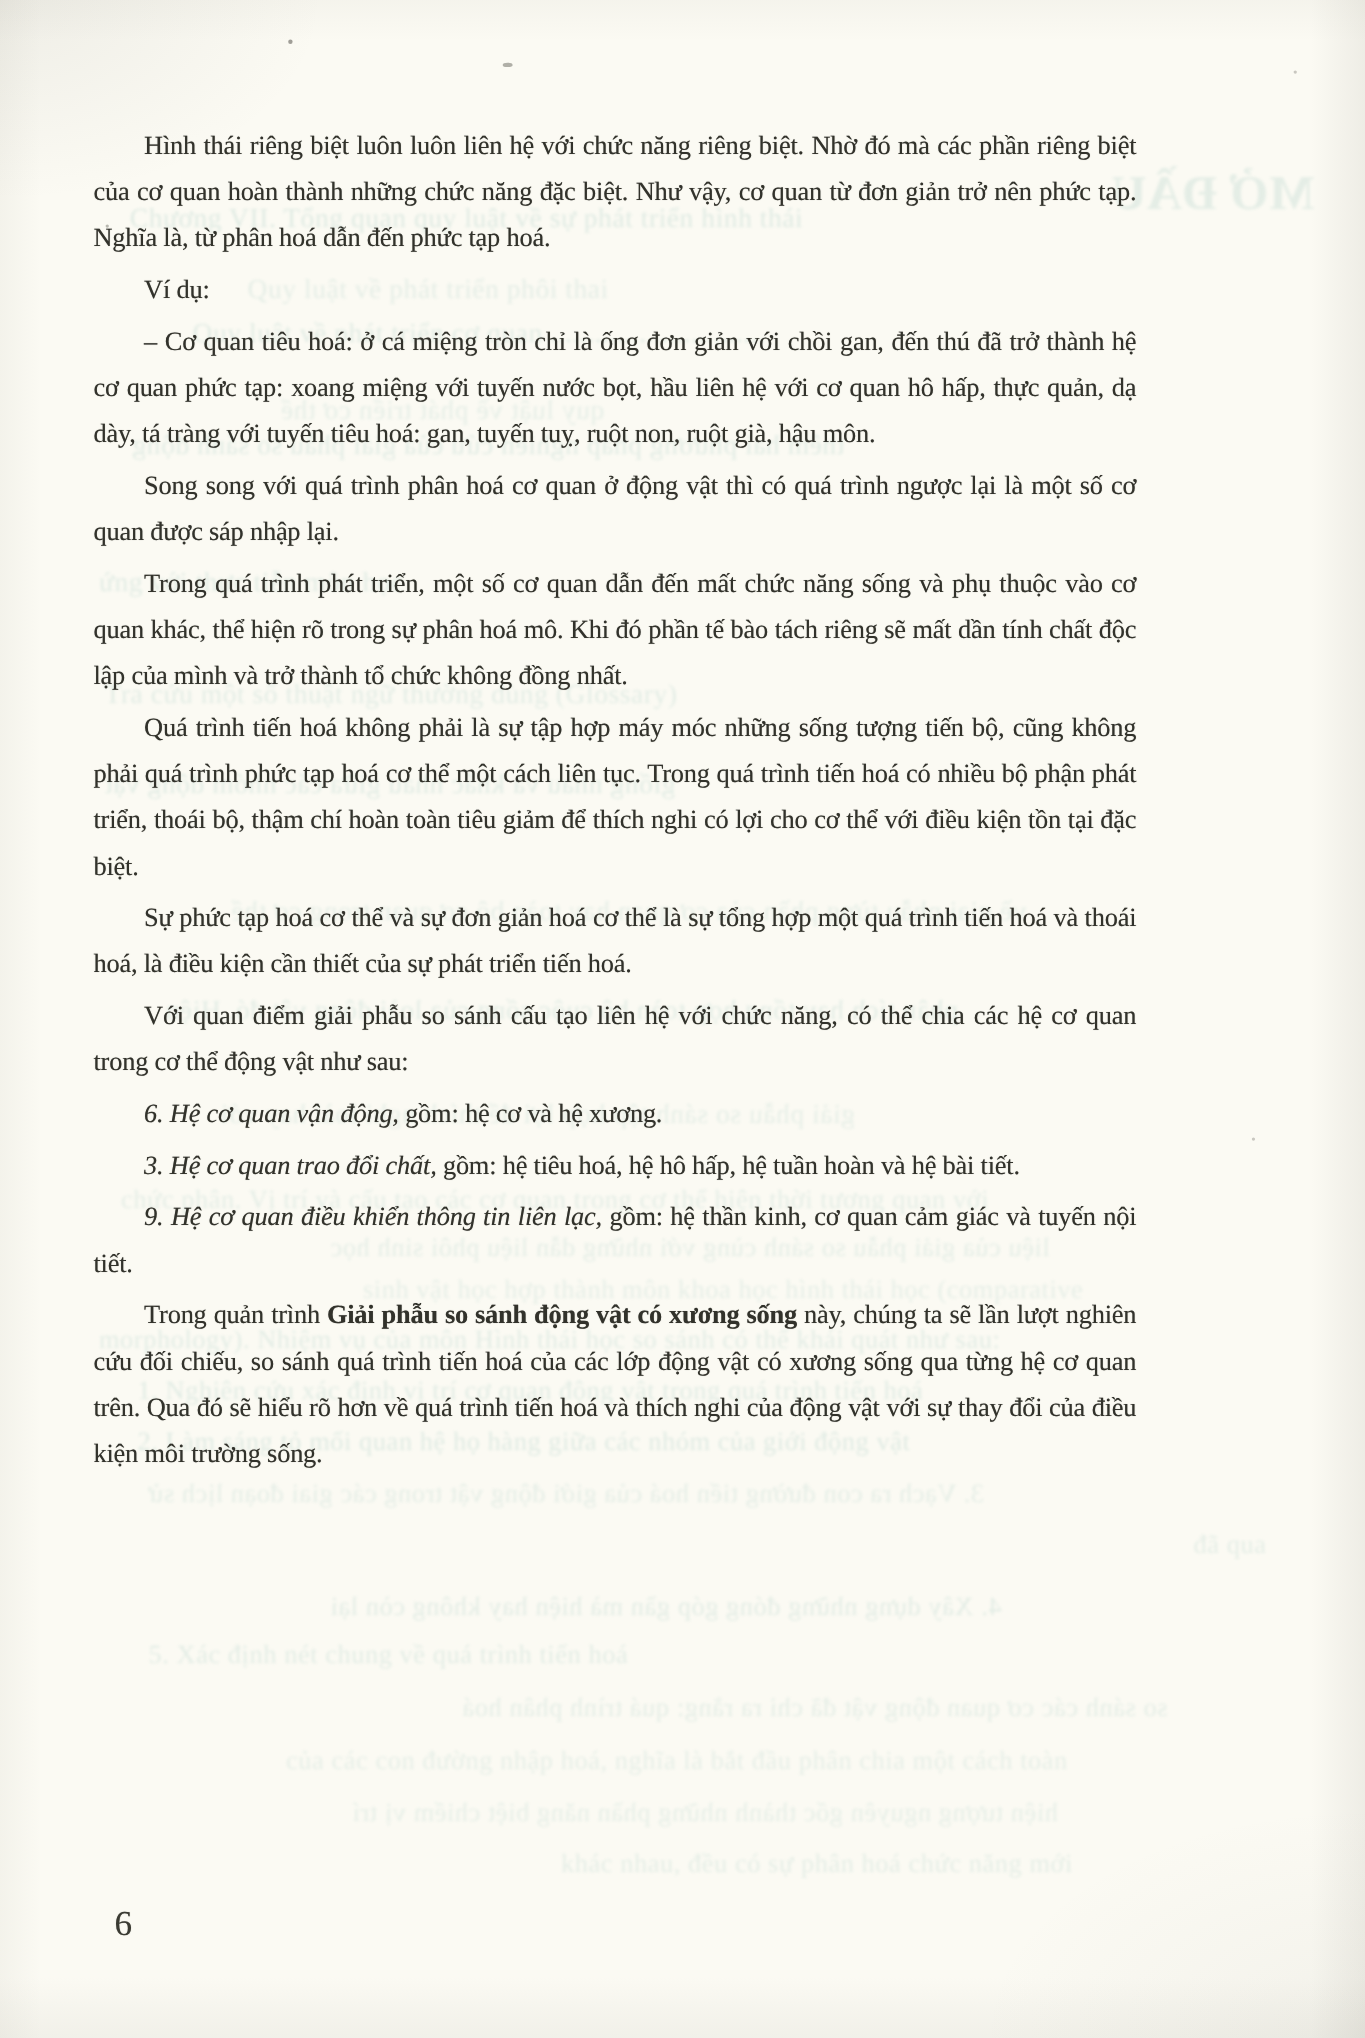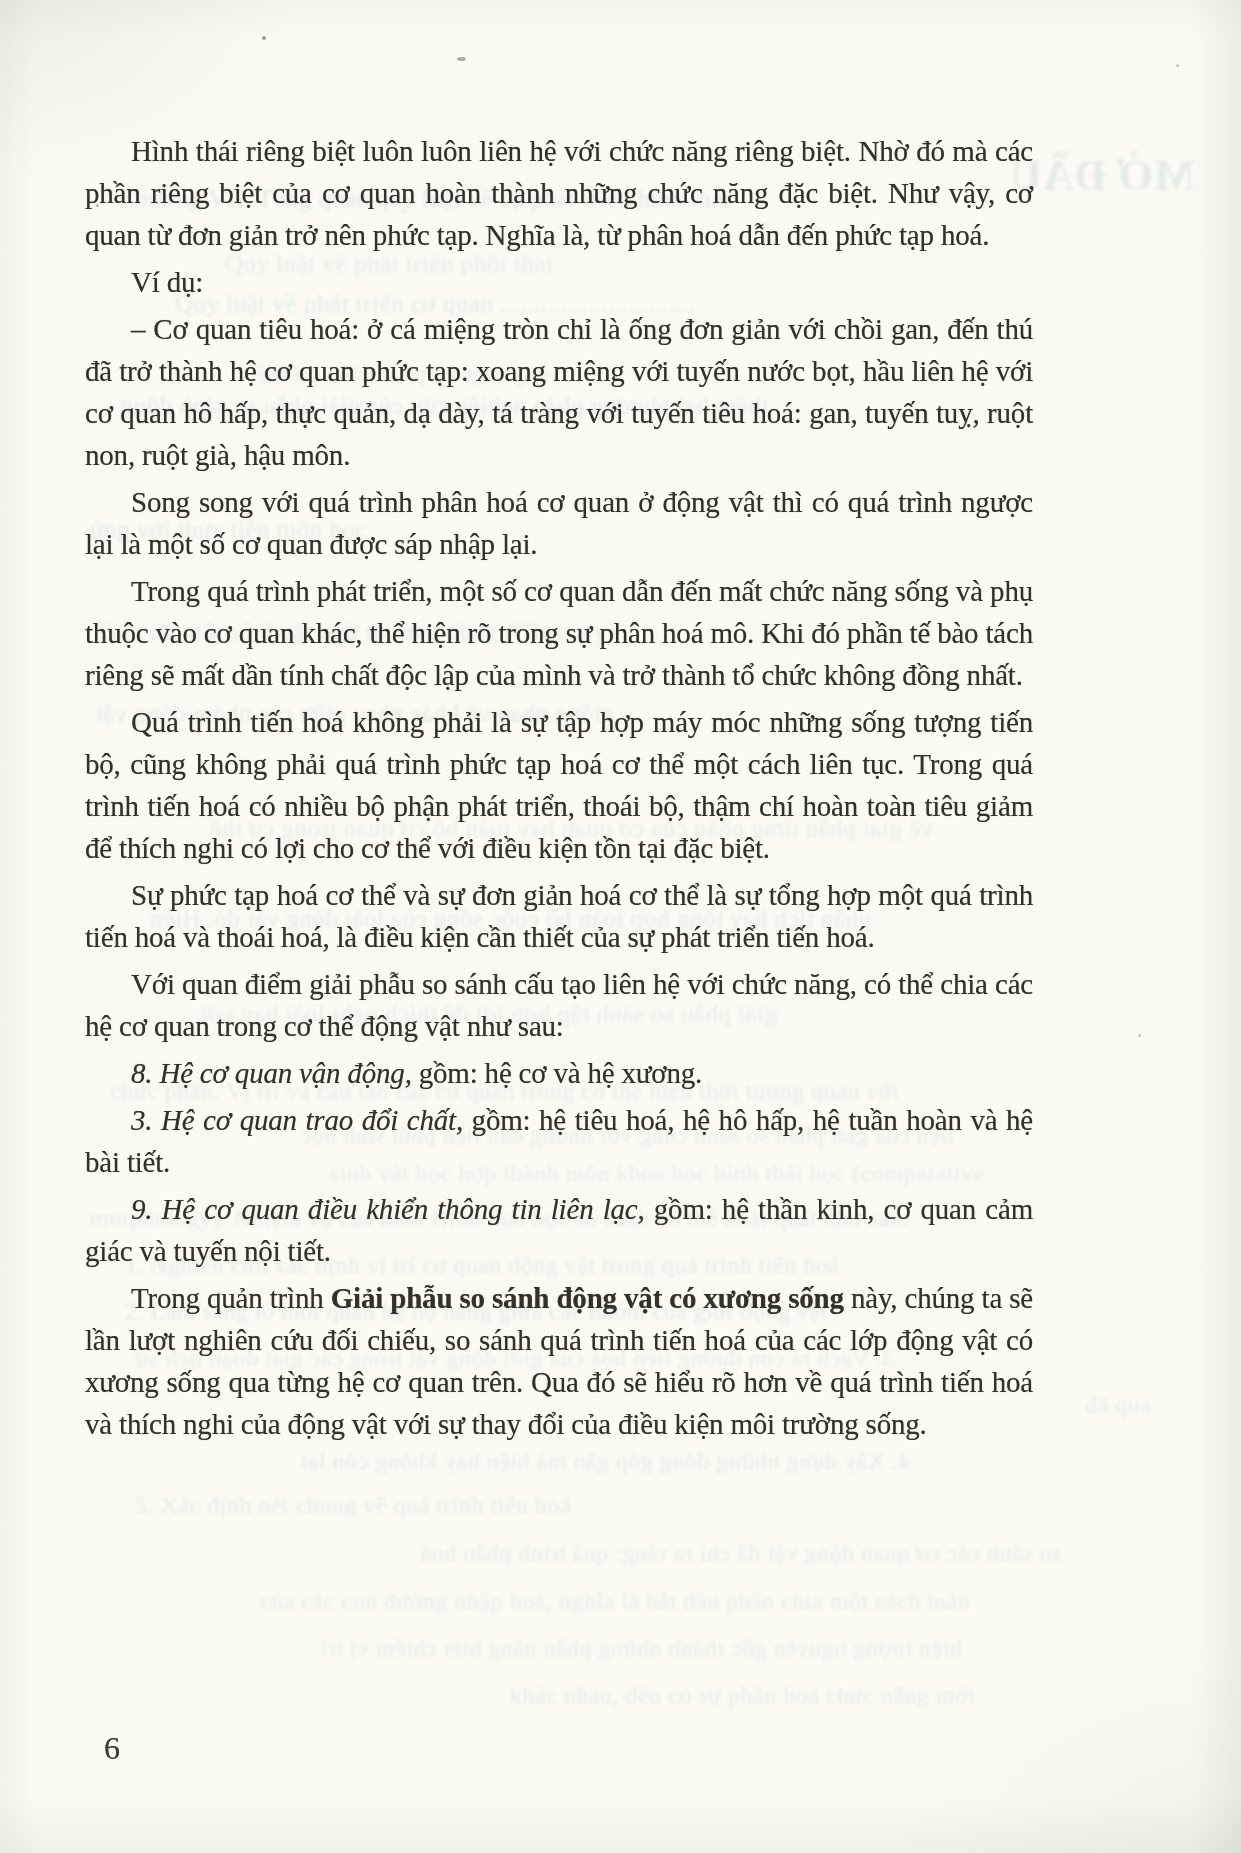--- a/index.html
+++ b/index.html
@@ -26,22 +26,22 @@
     white-space: nowrap;
     filter: blur(1.4px);
     letter-spacing: 0.5px;
   }
   .ghost.mirror { transform: scaleX(-1); }
   .ghost.bold { font-weight: bold; }
 
   
   .text-block {
     position: absolute;
-    left: 85px; top: 130px; width: 948px;
-    font-size: 29px;
+    left: 85px; top: 112px; width: 948px;
+    font-size: 24px;
     line-height: 42px;
     color: #32322b;
     text-align: justify;
     letter-spacing: -0.2px;
     text-shadow: 0 0 0.7px rgba(50,50,43,0.55);
   }
   .para { margin: 0 0 5px 0; text-indent: 46px; }
   .italic { font-style: italic; }
   .bold-italic { font-weight: bold; }
 
@@ -99,19 +99,19 @@
     </div>
   <main class="text-block" id="paragraphs">
       <p class="para"><span>Hình thái riêng biệt luôn luôn liên hệ với chức năng riêng biệt. Nhờ đó mà các phần riêng biệt của cơ quan hoàn thành những chức năng đặc biệt. Như vậy, cơ quan từ đơn giản trở nên phức tạp. Nghĩa là, từ phân hoá dẫn đến phức tạp hoá.</span></p>
       <p class="para"><span>Ví dụ:</span></p>
       <p class="para"><span>– Cơ quan tiêu hoá: ở cá miệng tròn chỉ là ống đơn giản với chồi gan, đến thú đã trở thành hệ cơ quan phức tạp: xoang miệng với tuyến nước bọt, hầu liên hệ với cơ quan hô hấp, thực quản, dạ dày, tá tràng với tuyến tiêu hoá: gan, tuyến tuỵ, ruột non, ruột già, hậu môn.</span></p>
       <p class="para"><span>Song song với quá trình phân hoá cơ quan ở động vật thì có quá trình ngược lại là một số cơ quan được sáp nhập lại.</span></p>
       <p class="para"><span>Trong quá trình phát triển, một số cơ quan dẫn đến mất chức năng sống và phụ thuộc vào cơ quan khác, thể hiện rõ trong sự phân hoá mô. Khi đó phần tế bào tách riêng sẽ mất dần tính chất độc lập của mình và trở thành tổ chức không đồng nhất.</span></p>
       <p class="para"><span>Quá trình tiến hoá không phải là sự tập hợp máy móc những sống tượng tiến bộ, cũng không phải quá trình phức tạp hoá cơ thể một cách liên tục. Trong quá trình tiến hoá có nhiều bộ phận phát triển, thoái bộ, thậm chí hoàn toàn tiêu giảm để thích nghi có lợi cho cơ thể với điều kiện tồn tại đặc biệt.</span></p>
       <p class="para"><span>Sự phức tạp hoá cơ thể và sự đơn giản hoá cơ thể là sự tổng hợp một quá trình tiến hoá và thoái hoá, là điều kiện cần thiết của sự phát triển tiến hoá.</span></p>
       <p class="para"><span>Với quan điểm giải phẫu so sánh cấu tạo liên hệ với chức năng, có thể chia các hệ cơ quan trong cơ thể động vật như sau:</span></p>
-      <p class="para"><span class="italic">8. Hệ cơ quan vận động,</span><span> gồm: hệ cơ và hệ xương.</span></p>
+      <p class="para"><span class="italic">6. Hệ cơ quan vận động,</span><span> gồm: hệ cơ và hệ xương.</span></p>
       <p class="para"><span class="italic">3. Hệ cơ quan trao đổi chất,</span><span> gồm: hệ tiêu hoá, hệ hô hấp, hệ tuần hoàn và hệ bài tiết.</span></p>
       <p class="para"><span class="italic">9. Hệ cơ quan điều khiển thông tin liên lạc,</span><span> gồm: hệ thần kinh, cơ quan cảm giác và tuyến nội tiết.</span></p>
       <p class="para"><span>Trong quản trình </span><span class="bold-italic">Giải phẫu so sánh động vật có xương sống</span><span> này, chúng ta sẽ lần lượt nghiên cứu đối chiếu, so sánh quá trình tiến hoá của các lớp động vật có xương sống qua từng hệ cơ quan trên. Qua đó sẽ hiểu rõ hơn về quá trình tiến hoá và thích nghi của động vật với sự thay đổi của điều kiện môi trường sống.</span></p>
     </main>
   <div class="page-number">6</div>
 </div>
 
 </body></html>

